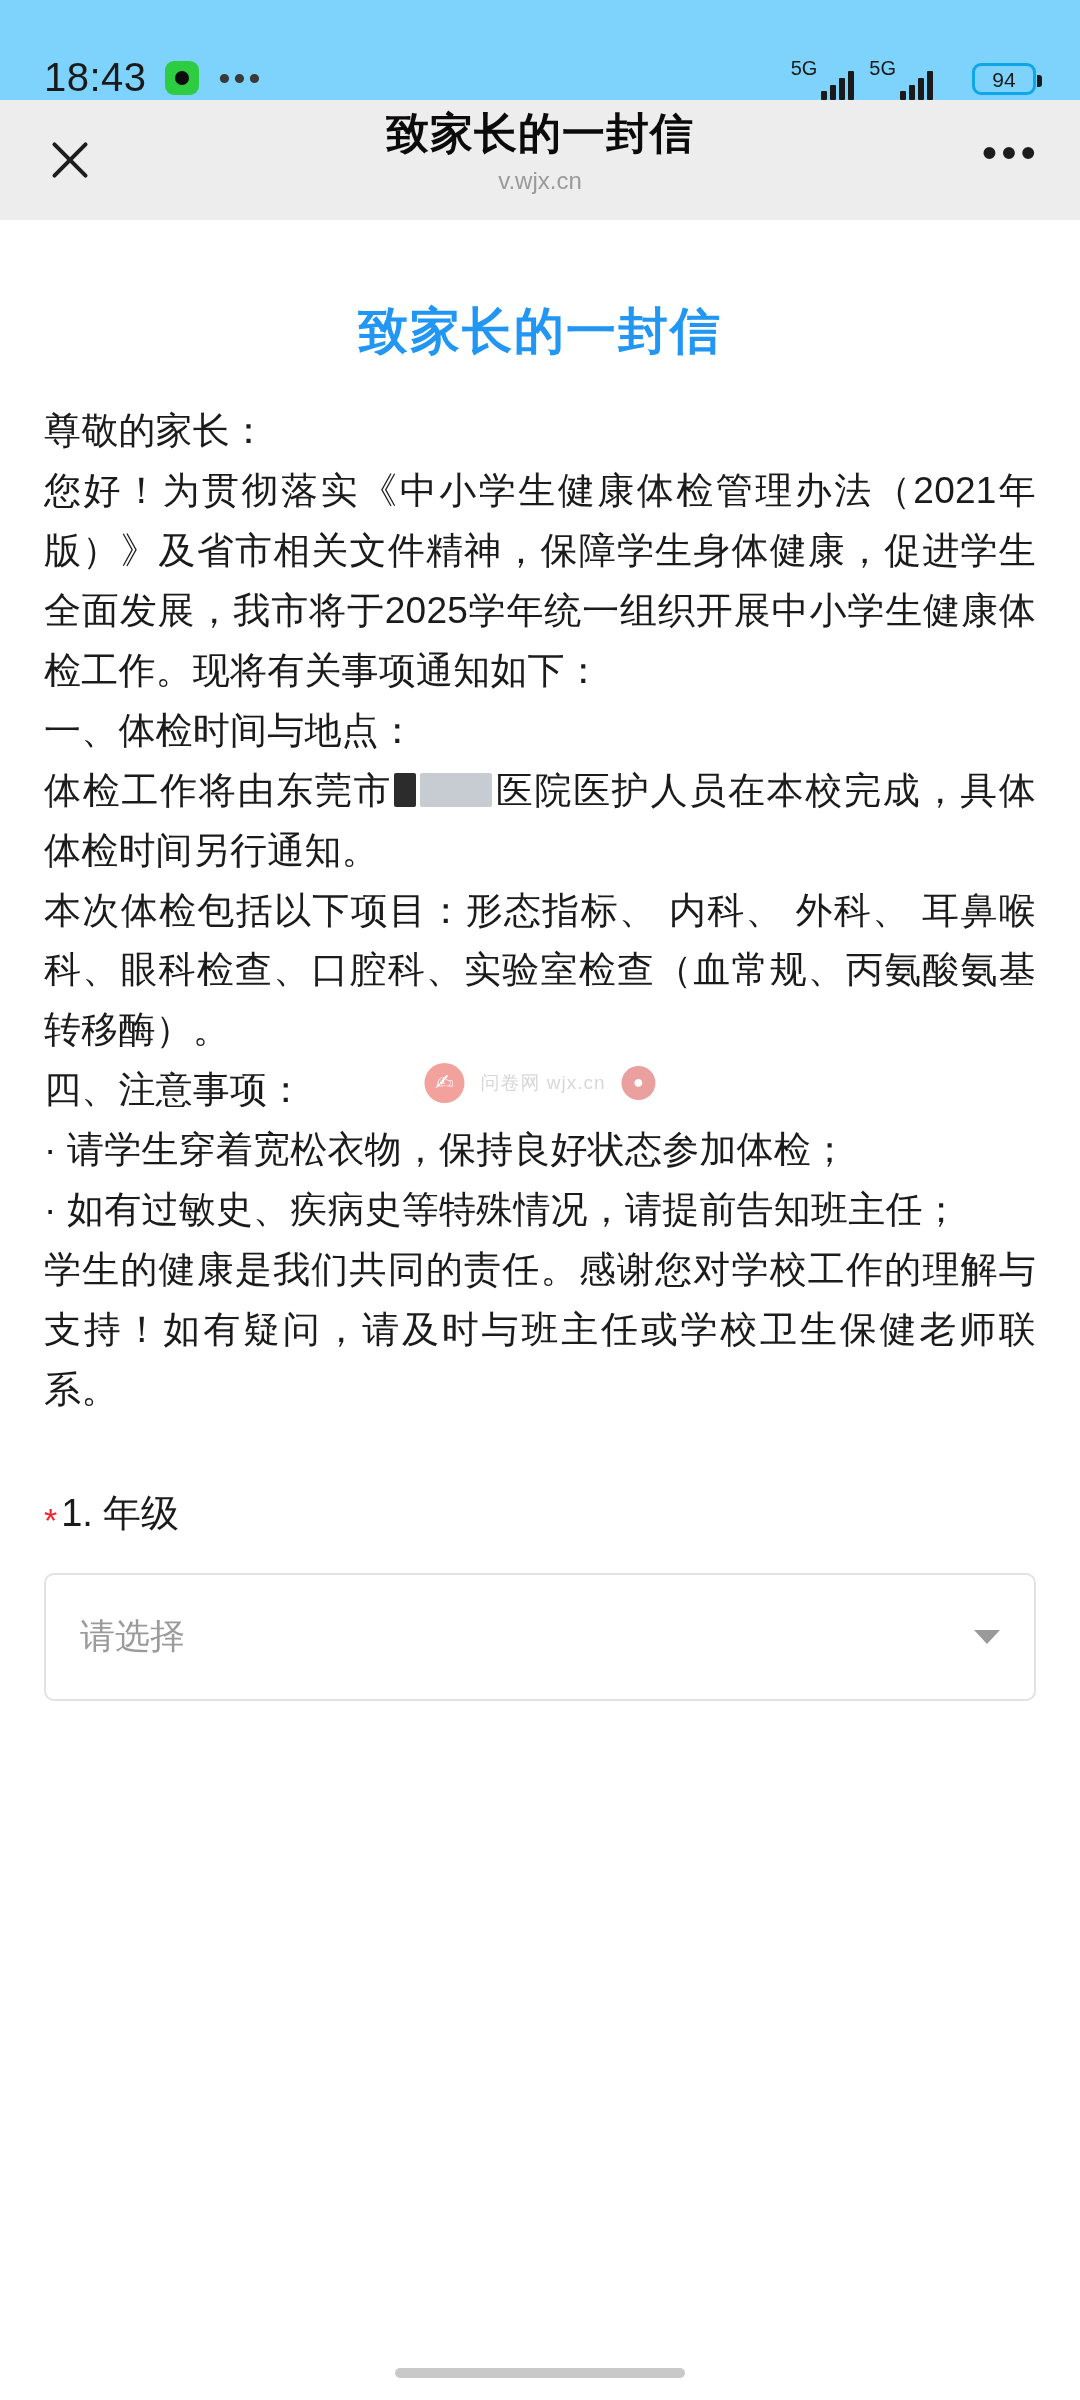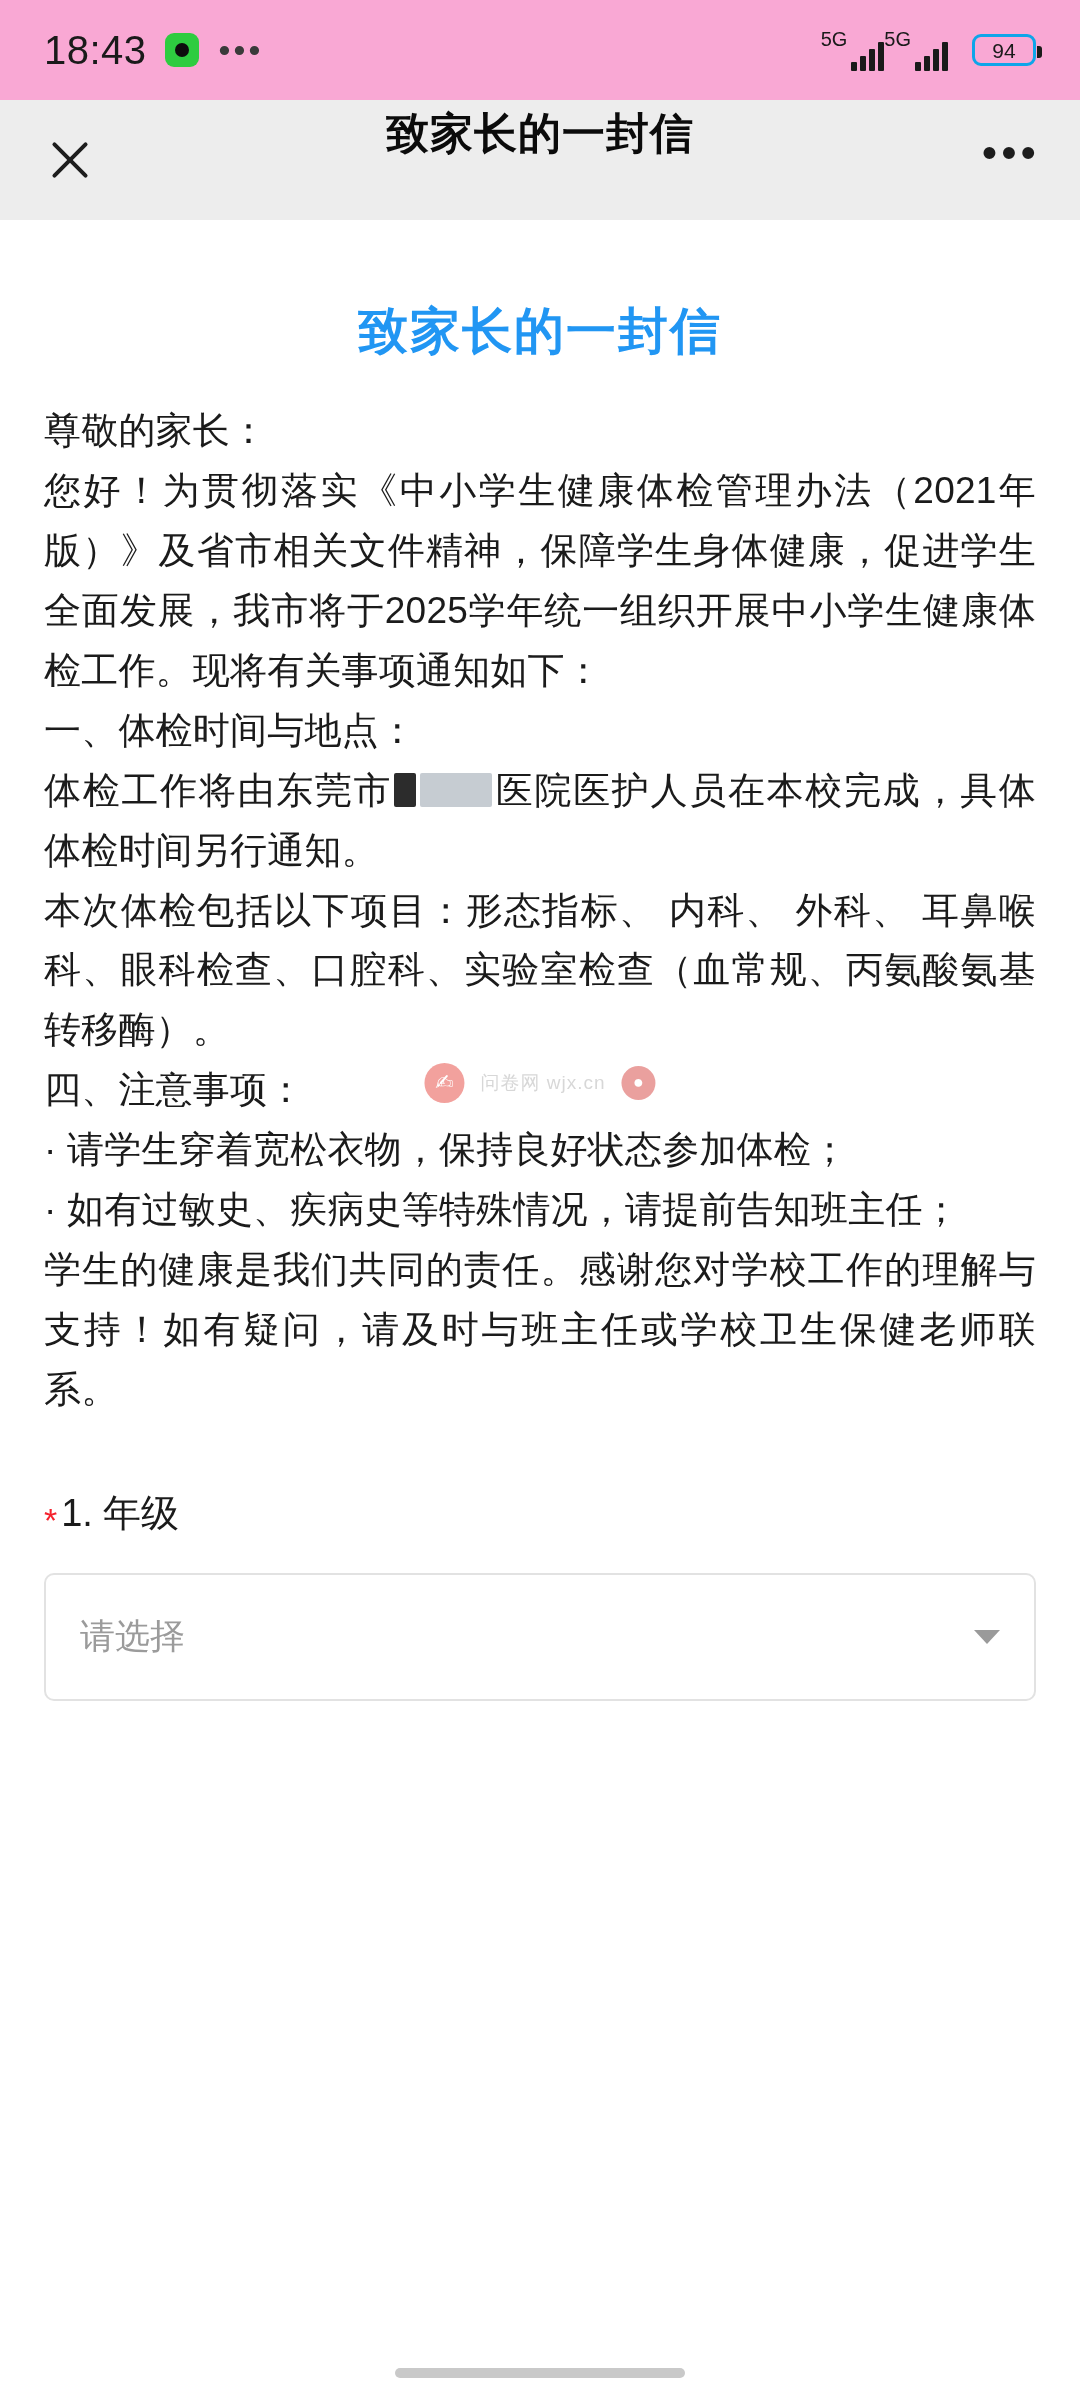--- a/index.html
+++ b/index.html
@@ -14,23 +14,23 @@
     position: relative;
     width: 1080px; height: 2400px;
     background: #ffffff;
     overflow: hidden;
   }
 
   
   .statusbar {
     position: relative;
     height: 100px;
-    background: #f9a8d4;
-    display: flex;
-    align-items: center;
+    background: #7dd3fc;
+    display: flex;
+    align-items: flex-end;
     padding: 0 44px;
   }
   .sb-left {
     display: flex; align-items: center; gap: 18px;
   }
   .sb-time {
     font-size: 40px;
     color: #1a1a1a;
     letter-spacing: 0.5px;
     font-family: "Liberation Sans", sans-serif;
@@ -49,21 +49,21 @@
   }
   .sb-dots {
     color: #3a3a3a;
     font-size: 34px;
     letter-spacing: 3px;
     line-height: 1;
     margin-left: 2px;
   }
   .sb-right {
     margin-left: auto;
-    display: flex; align-items: center; gap: 0;
+    display: flex; align-items: center; gap: 15px;
   }
   .sig-group { display: flex; align-items: flex-end; gap: 4px; }
   .sig-label {
     font-size: 20px; color: #1a1a1a;
     line-height: 1; margin-bottom: 22px;
     font-family: "Liberation Sans", sans-serif;
   }
   .bars { display: flex; align-items: flex-end; gap: 3px; height: 30px; }
   .bars i { display:block; width: 6px; background: #1a1a1a; border-radius: 1px; }
   .bars i:nth-child(1){ height: 9px; }
@@ -302,20 +302,21 @@
       <div class="battery">
         <span>94</span>
       </div>
     </div>
   </div>
 
   <div class="navbar">
     <div class="nav-close"></div>
     <div class="nav-center">
       <div class="nav-title">致家长的一封信</div>
+      <div class="nav-sub">v.wjx.cn</div>
     </div>
     <div class="nav-more">•••</div>
   </div>
 
   <div class="content">
 
     <div class="doc-title">致家长的一封信</div>
 
     <div class="para">
       <p>尊敬的家长：</p>

